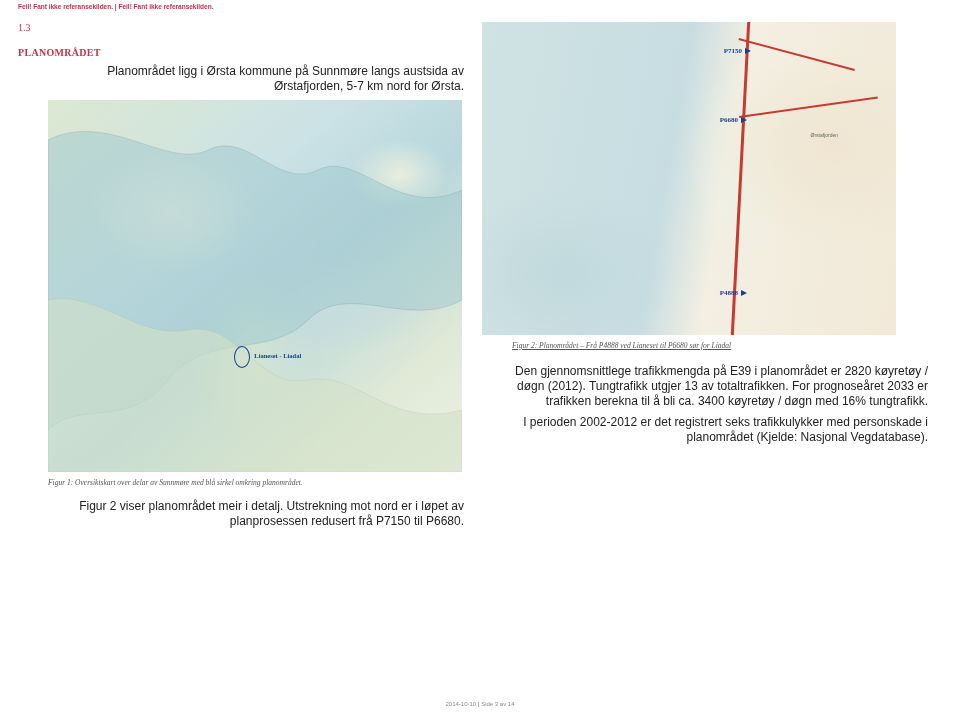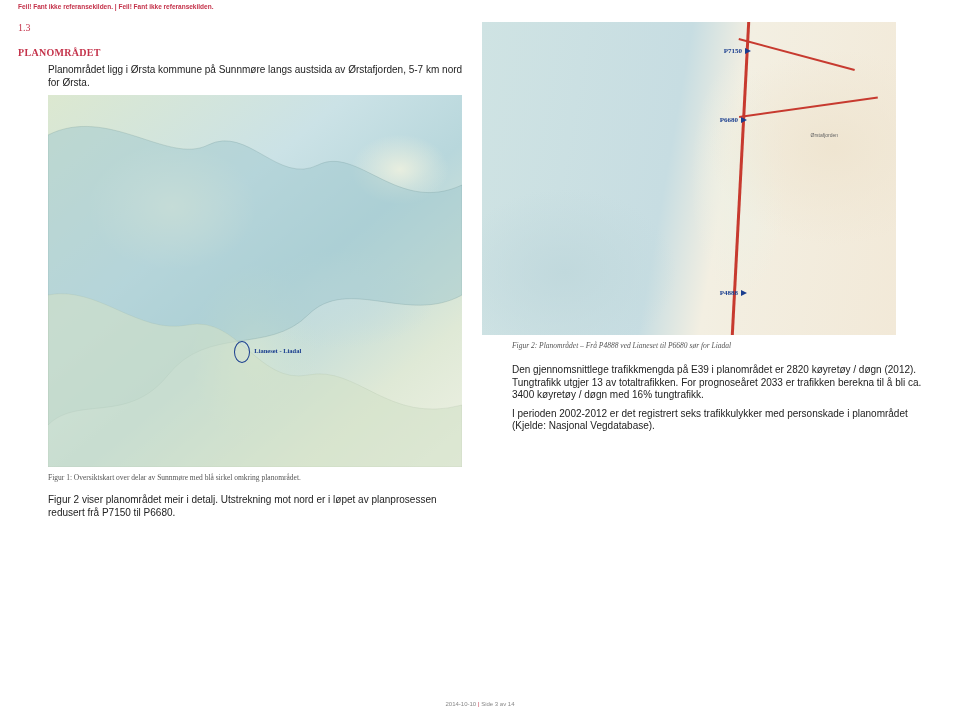--- a/index.html
+++ b/index.html
@@ -45,38 +45,41 @@
     width: 16px;
   }
   .sec-title {
     color: #c4324a;
     font-family: Georgia, "Times New Roman", serif;
     font-weight: bold;
     font-size: 10px;
     letter-spacing: 0.3px;
   }
   .body-text {
-    font-size: 10px;
+    font-size: 12px;
     line-height: 1.25;
     color: #222;
     margin-left: 30px;
     margin-bottom: 6px;
+    text-align: right;
   }
   .caption {
     font-family: Georgia, "Times New Roman", serif;
+    font-style: italic;
     font-size: 7.5px;
     color: #555;
     margin: 6px 0 12px 30px;
   }
   .caption-right {
     font-family: Georgia, "Times New Roman", serif;
     font-style: italic;
     font-size: 7.5px;
     color: #555;
     margin: 6px 0 14px 30px;
+    text-decoration: underline;
   }
   .footer {
     position: absolute;
     bottom: 6px;
     left: 0;
     width: 960px;
     text-align: center;
     font-size: 6px;
     color: #888;
   }

